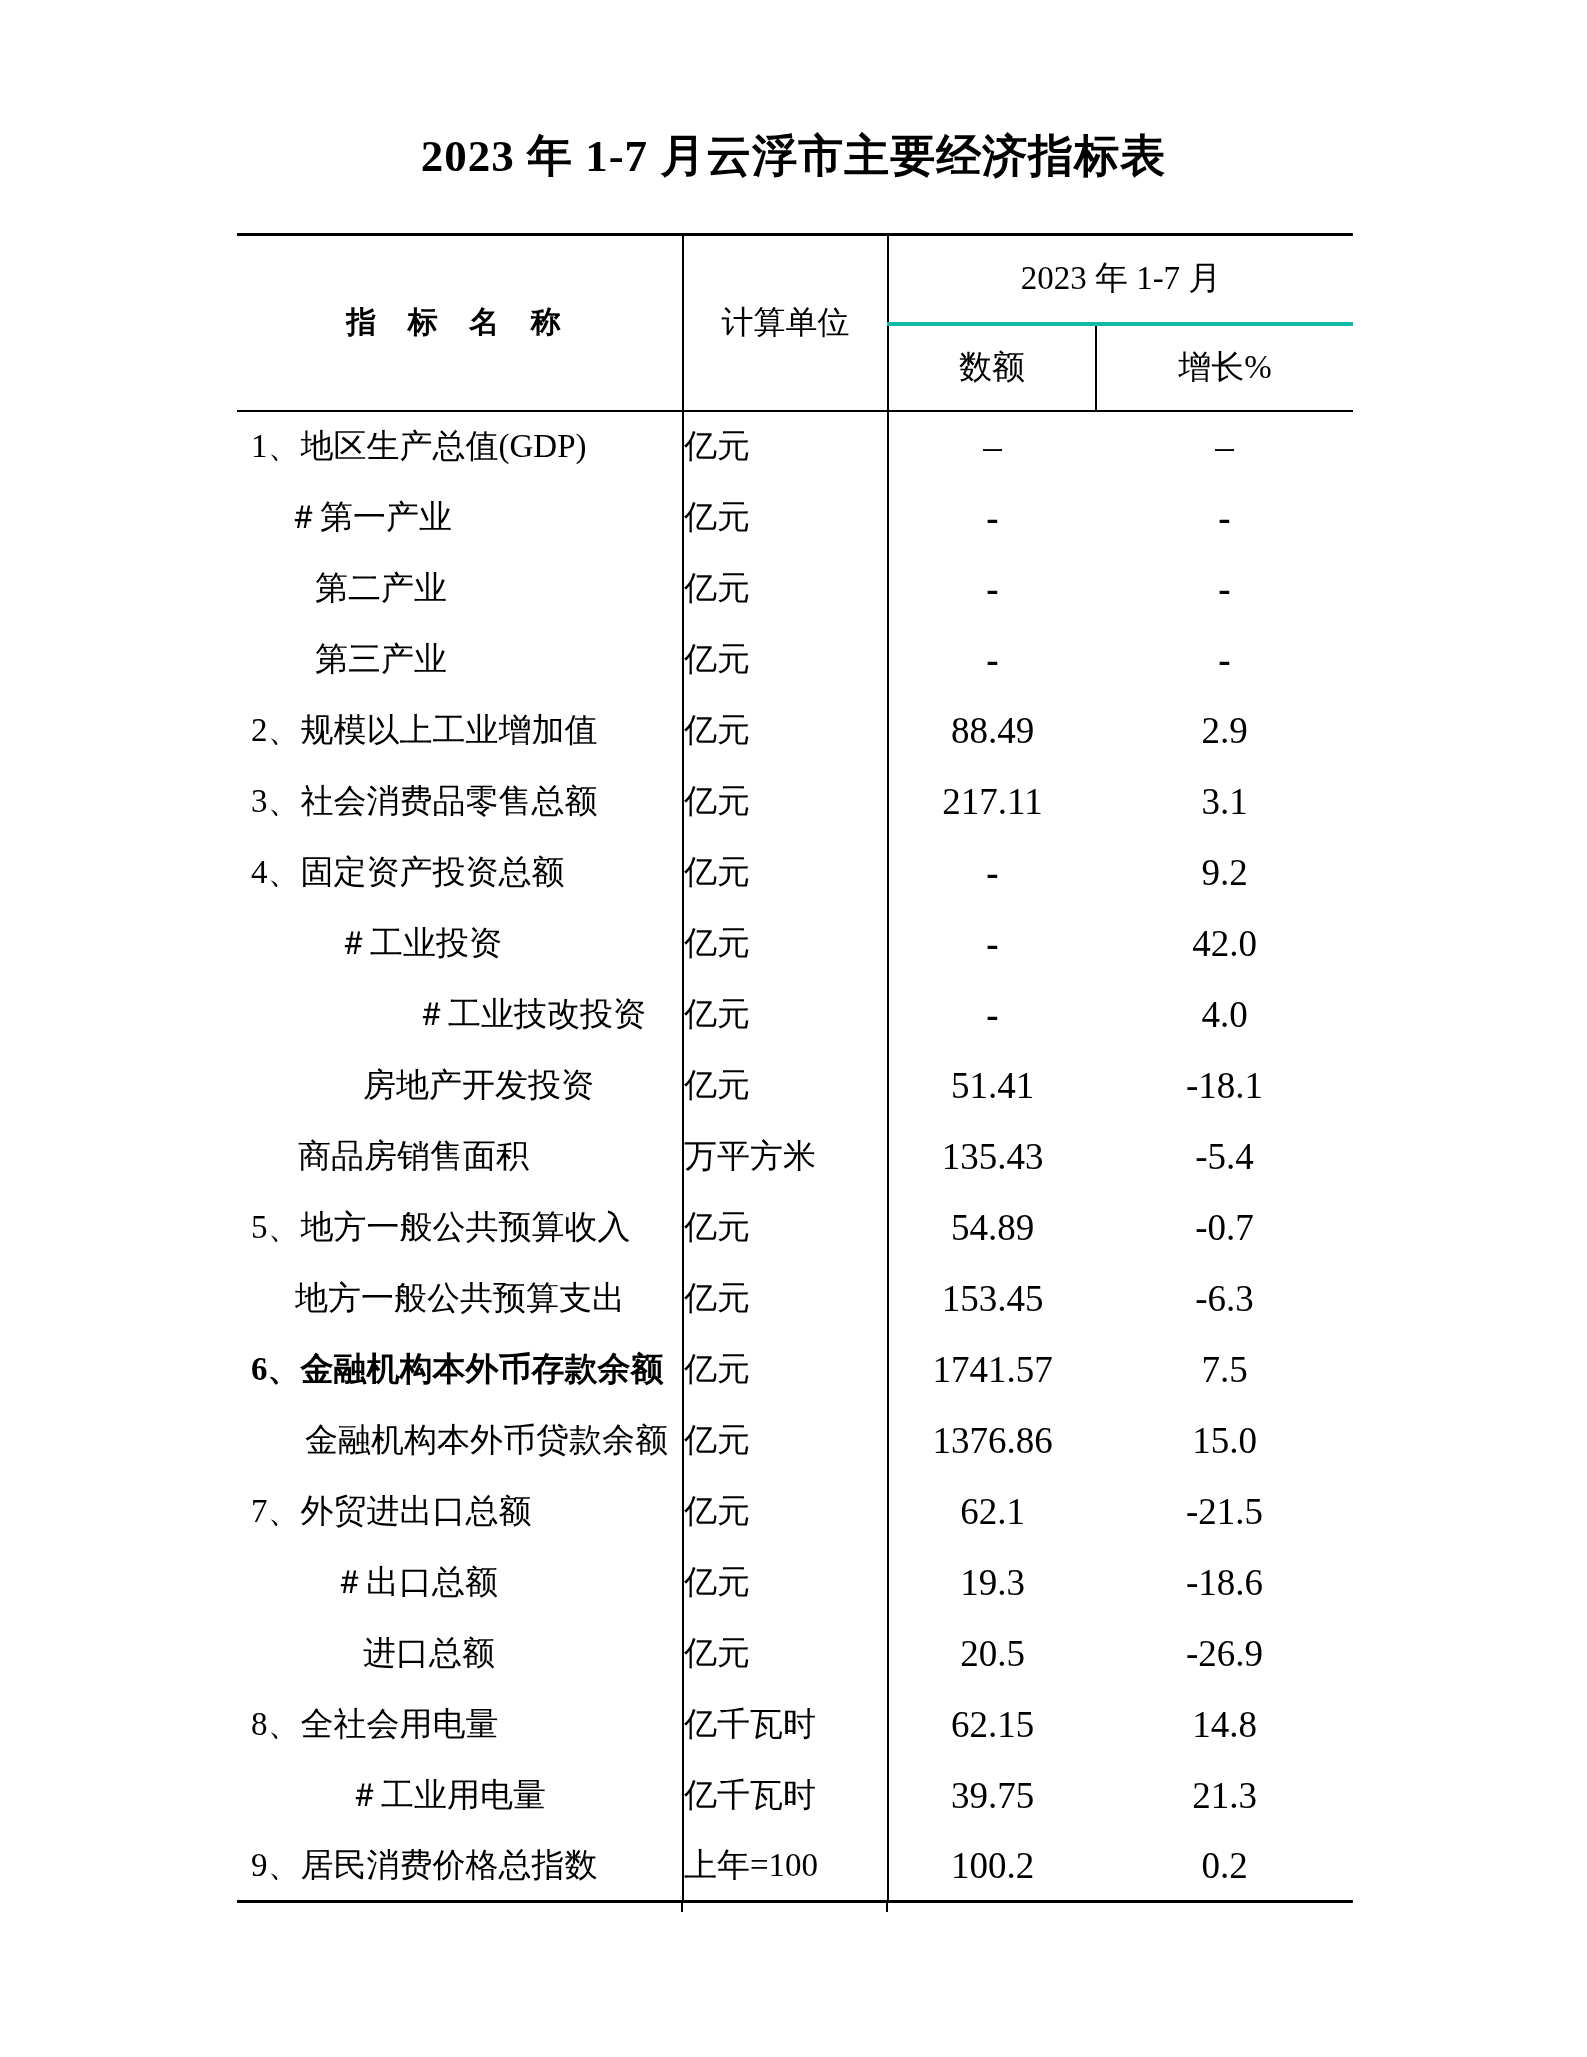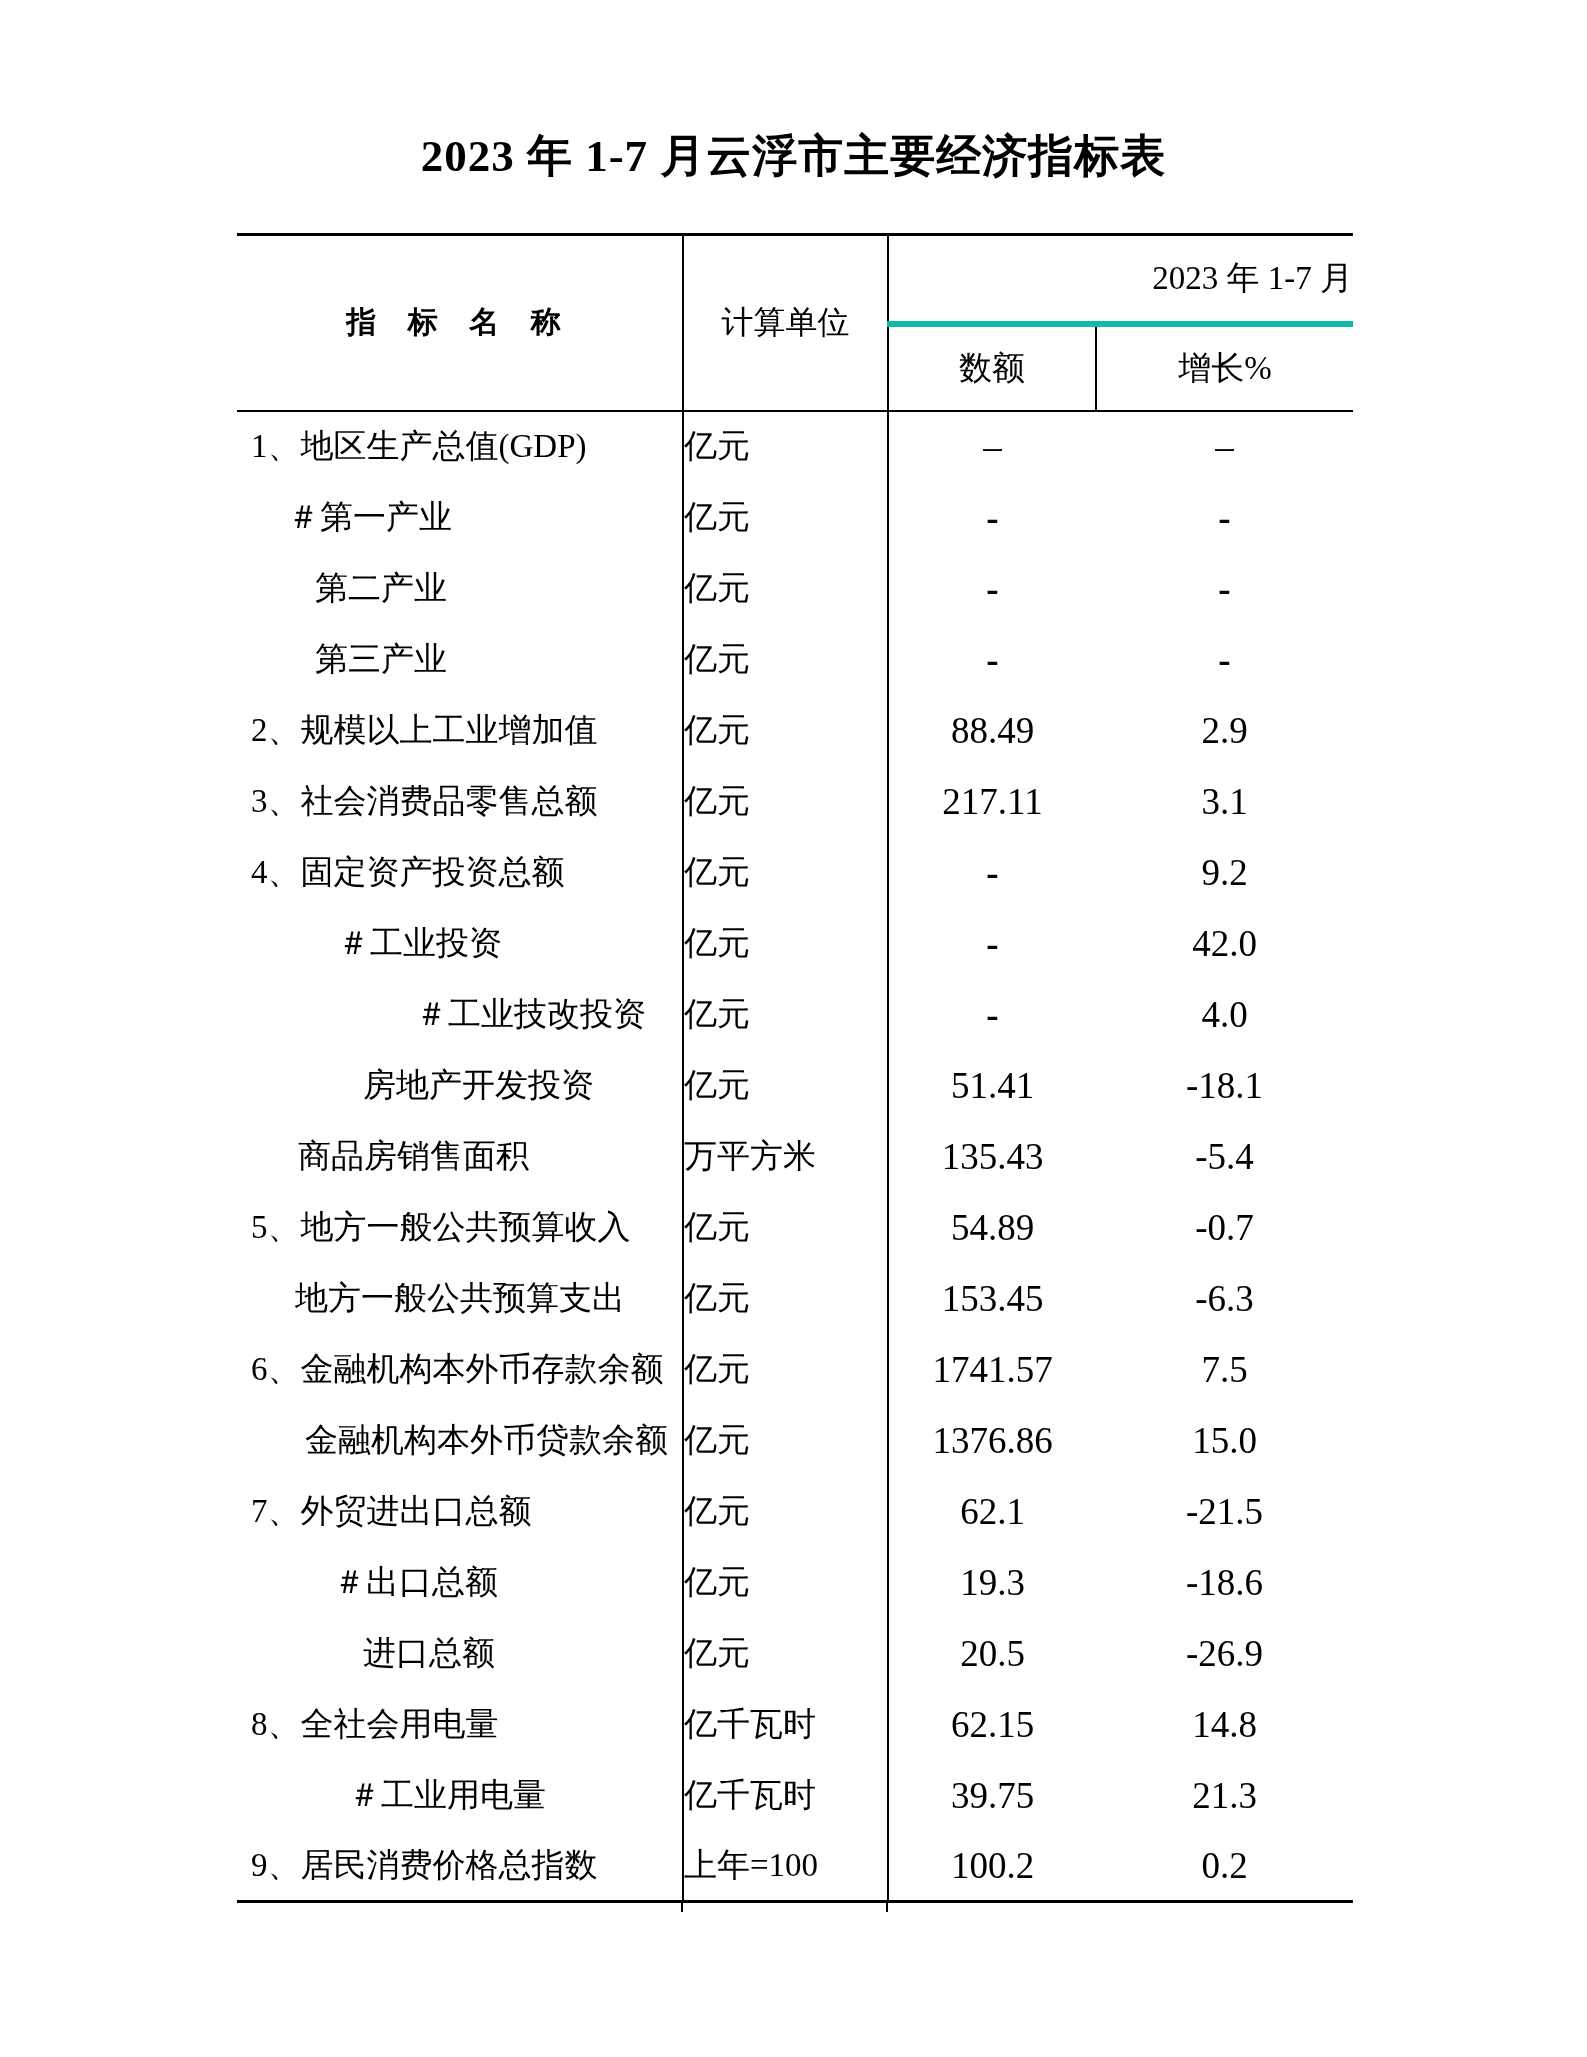--- a/index.html
+++ b/index.html
@@ -70,23 +70,23 @@
     letter-spacing: 12px;
     text-align: center;
   }
   th.h-unit {
     border-right: 2px solid #000;
     border-bottom: 2px solid #000;
     font-size: 32px;
     text-align: center;
   }
   th.h-period {
-    border-bottom: 6px solid #14b8a6;
-    font-size: 33px;
-    text-align: right;
+    border-bottom: 4px solid #14b8a6;
+    font-size: 33px;
+    text-align: center;
   }
   th.h-amount {
     border-right: 2px solid #000;
     border-bottom: 2px solid #000;
     font-size: 33px;
     text-align: center;
   }
   th.h-growth {
     border-bottom: 2px solid #000;
     font-size: 33px;
@@ -219,21 +219,21 @@
     <td class="c-amount">54.89</td>
     <td class="c-growth">-0.7</td>
   </tr>
           <tr>
     <td class="c-label" style="padding-left: 58px;">地方一般公共预算支出</td>
     <td class="c-unit">亿元</td>
     <td class="c-amount">153.45</td>
     <td class="c-growth">-6.3</td>
   </tr>
           <tr>
-    <td class="c-label" style="padding-left: 14px;">6、金融机构本外币存款余额</td>
+    <td class="c-label" style="padding-left: 14px; font-weight: bold;">6、金融机构本外币存款余额</td>
     <td class="c-unit">亿元</td>
     <td class="c-amount">1741.57</td>
     <td class="c-growth">7.5</td>
   </tr>
           <tr>
     <td class="c-label" style="padding-left: 68px;">金融机构本外币贷款余额</td>
     <td class="c-unit">亿元</td>
     <td class="c-amount">1376.86</td>
     <td class="c-growth">15.0</td>
   </tr>

